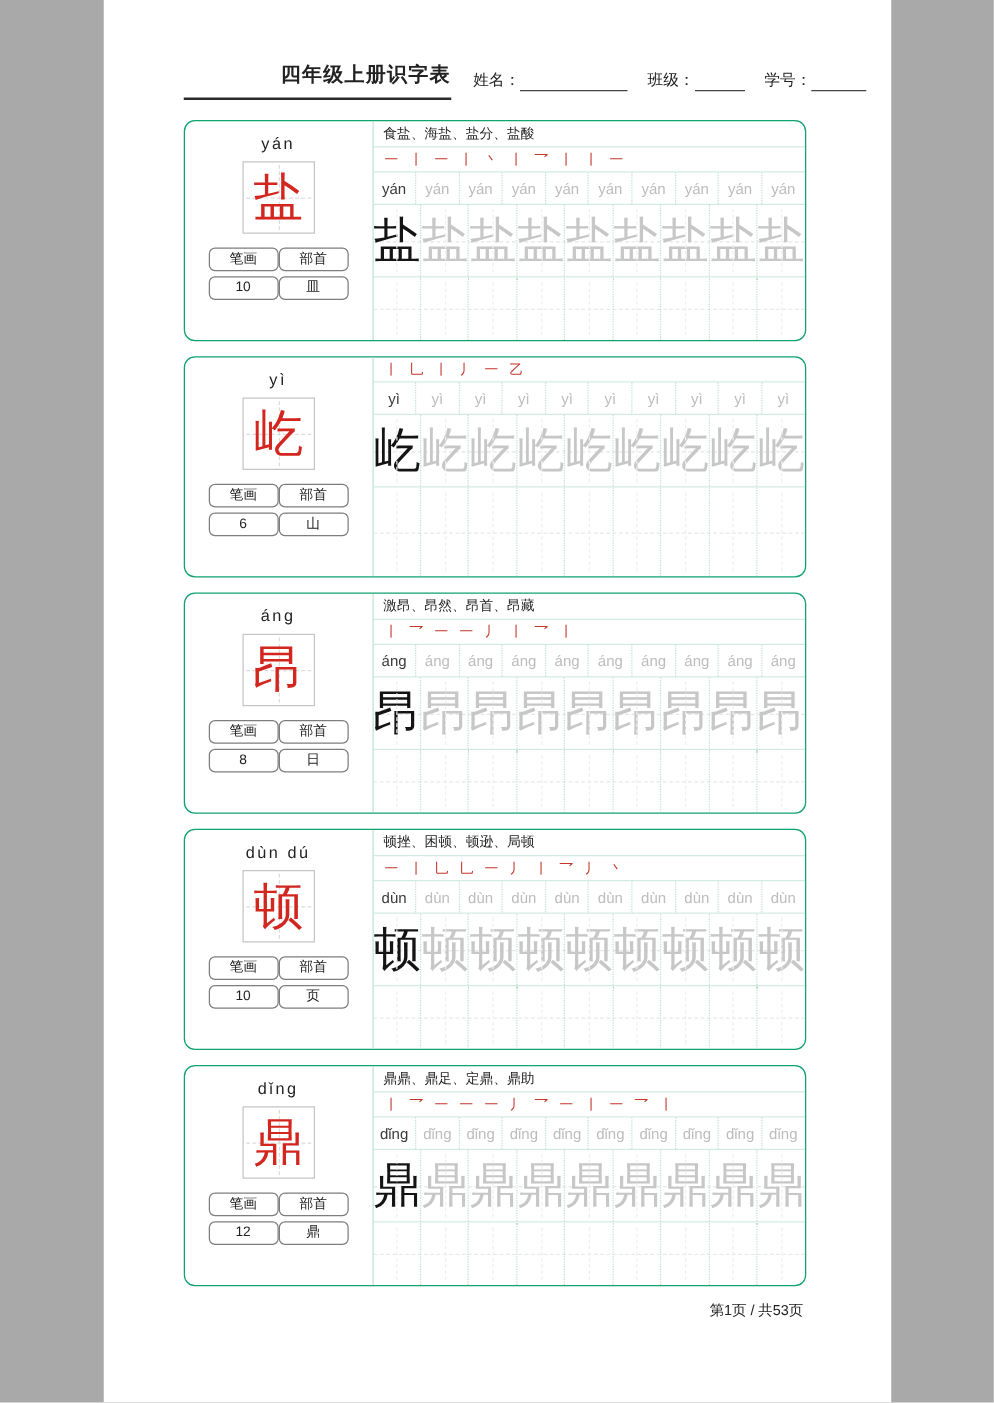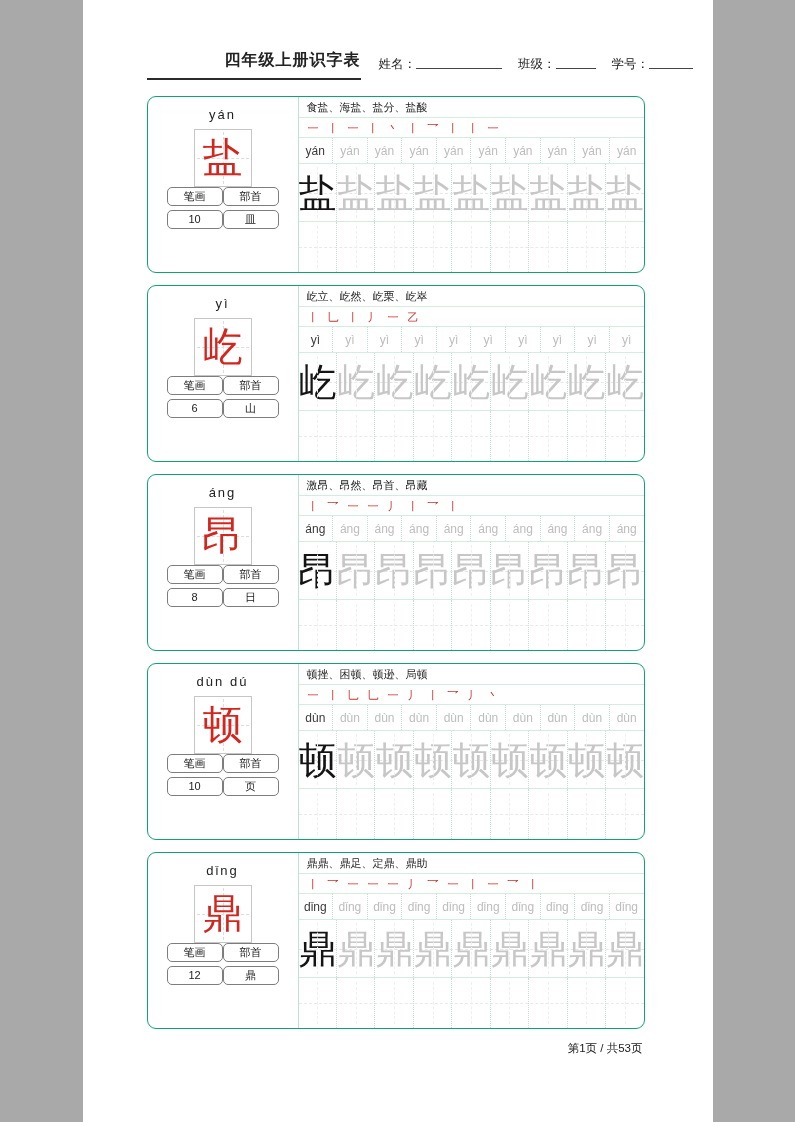--- a/index.html
+++ b/index.html
@@ -30,21 +30,21 @@
   .title-wrap{
     flex:1;
     border-bottom:2px solid #2b2b2b;
     padding:0 0 7px 78px;
     font-size:16px;
     font-weight:bold;
     letter-spacing:1px;
     white-space:nowrap;
   }
   .fields{display:flex;gap:16px;align-items:flex-end;padding:0 0 7px 18px;font-size:12.5px;white-space:nowrap;}
-  .field{display:inline-flex;align-items:flex-start;}
+  .field{display:inline-flex;align-items:flex-end;}
   .blank{display:inline-block;border-bottom:1px solid #444;height:13px;}
   .blank.w-name{width:86px;}
   .blank.w-class{width:40px;}
   .blank.w-id{width:44px;}
   
   .section{
     display:flex;
     height:177px;
     border:1.6px solid var(--green);
     border-radius:9px;
@@ -70,21 +70,21 @@
   }
   .cross-h{position:absolute;left:2px;right:2px;top:50%;border-top:1px dashed #dcdcdc;}
   .cross-v{position:absolute;top:2px;bottom:2px;left:50%;border-left:1px dashed #dcdcdc;}
   .char-box .glyph{
     position:relative;
     display:block;width:100%;height:100%;
     line-height:56px;text-align:center;
     font-size:40px;color:var(--red);
     font-family:"Liberation Serif","DejaVu Serif",serif;
   }
-  .info{display:flex;gap:0;}
+  .info{display:flex;gap:0;margin-top:11px;}
   .info-col{width:56px;display:flex;flex-direction:column;gap:4px;}
   .info-box{
     border:1px solid #7d7d7d;
     border-radius:5px;
     font-size:11px;
     line-height:17px;
     text-align:center;
     background:#fff;
   }
   
@@ -257,21 +257,20 @@
           <div class="info-box">笔画</div>
           <div class="info-box">6</div>
         </div>
         <div class="info-col">
           <div class="info-box">部首</div>
           <div class="info-box">山</div>
         </div>
       </div>
     </div>
     <div class="grid">
-      <div class="row-words">屹立、屹然、屹栗、屹崒</div>
       <div class="row-strokes">
             <div class="stroke-glyph">丨</div>
             <div class="stroke-glyph">乚</div>
             <div class="stroke-glyph">丨</div>
             <div class="stroke-glyph">丿</div>
             <div class="stroke-glyph">一</div>
             <div class="stroke-glyph">乙</div>
           </div>
       <div class="row-pinyin">
             <div class="pinyin-cell first">yì</div>

